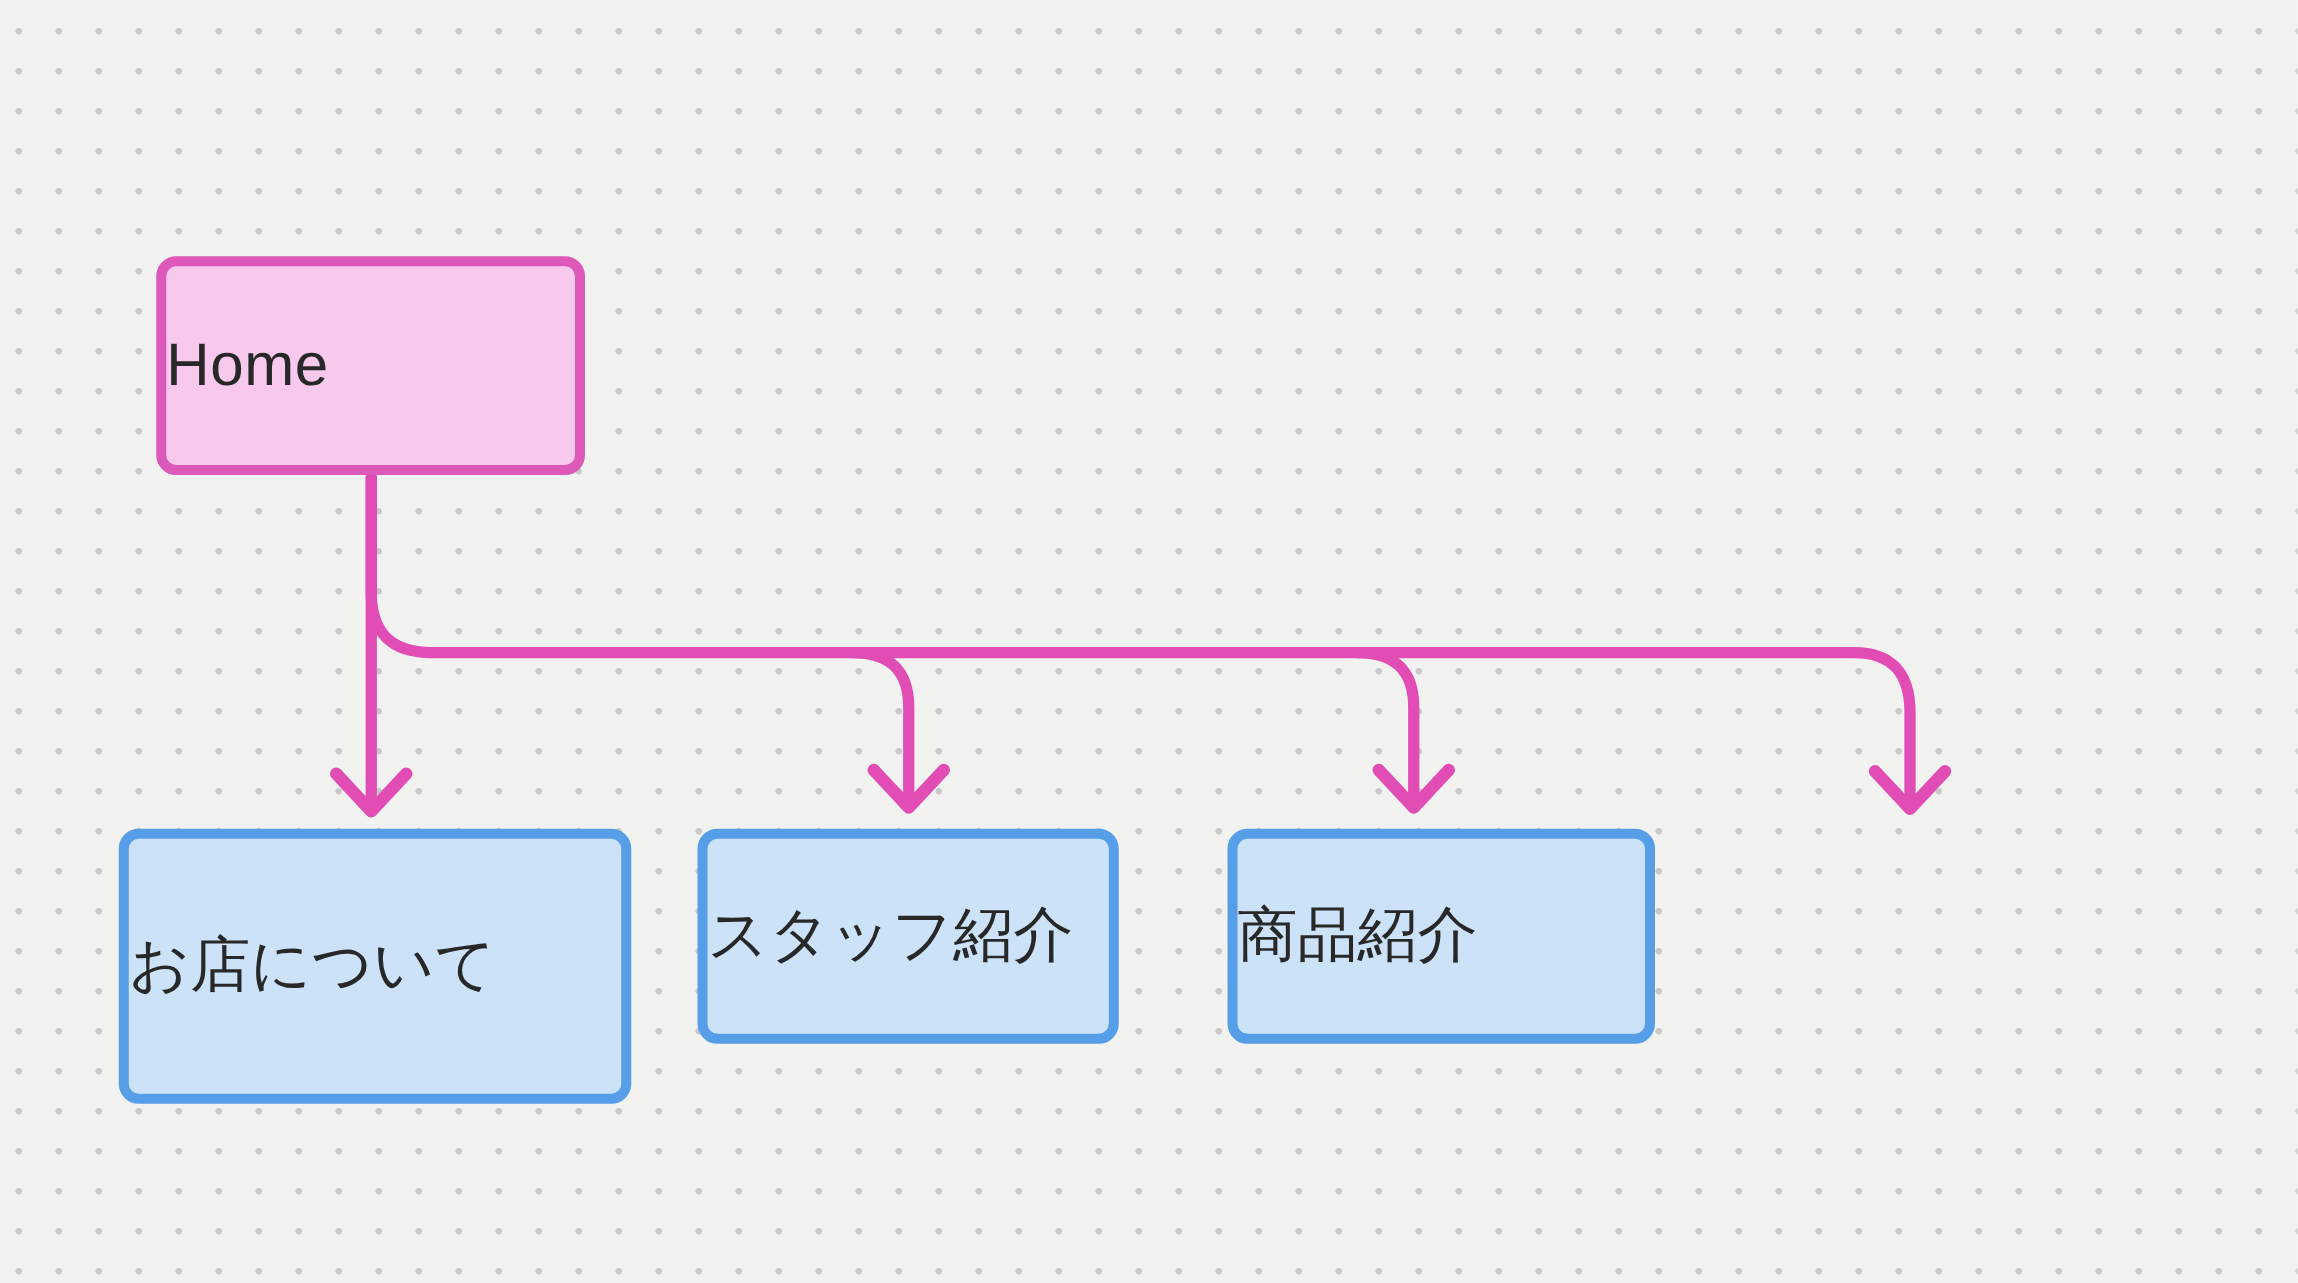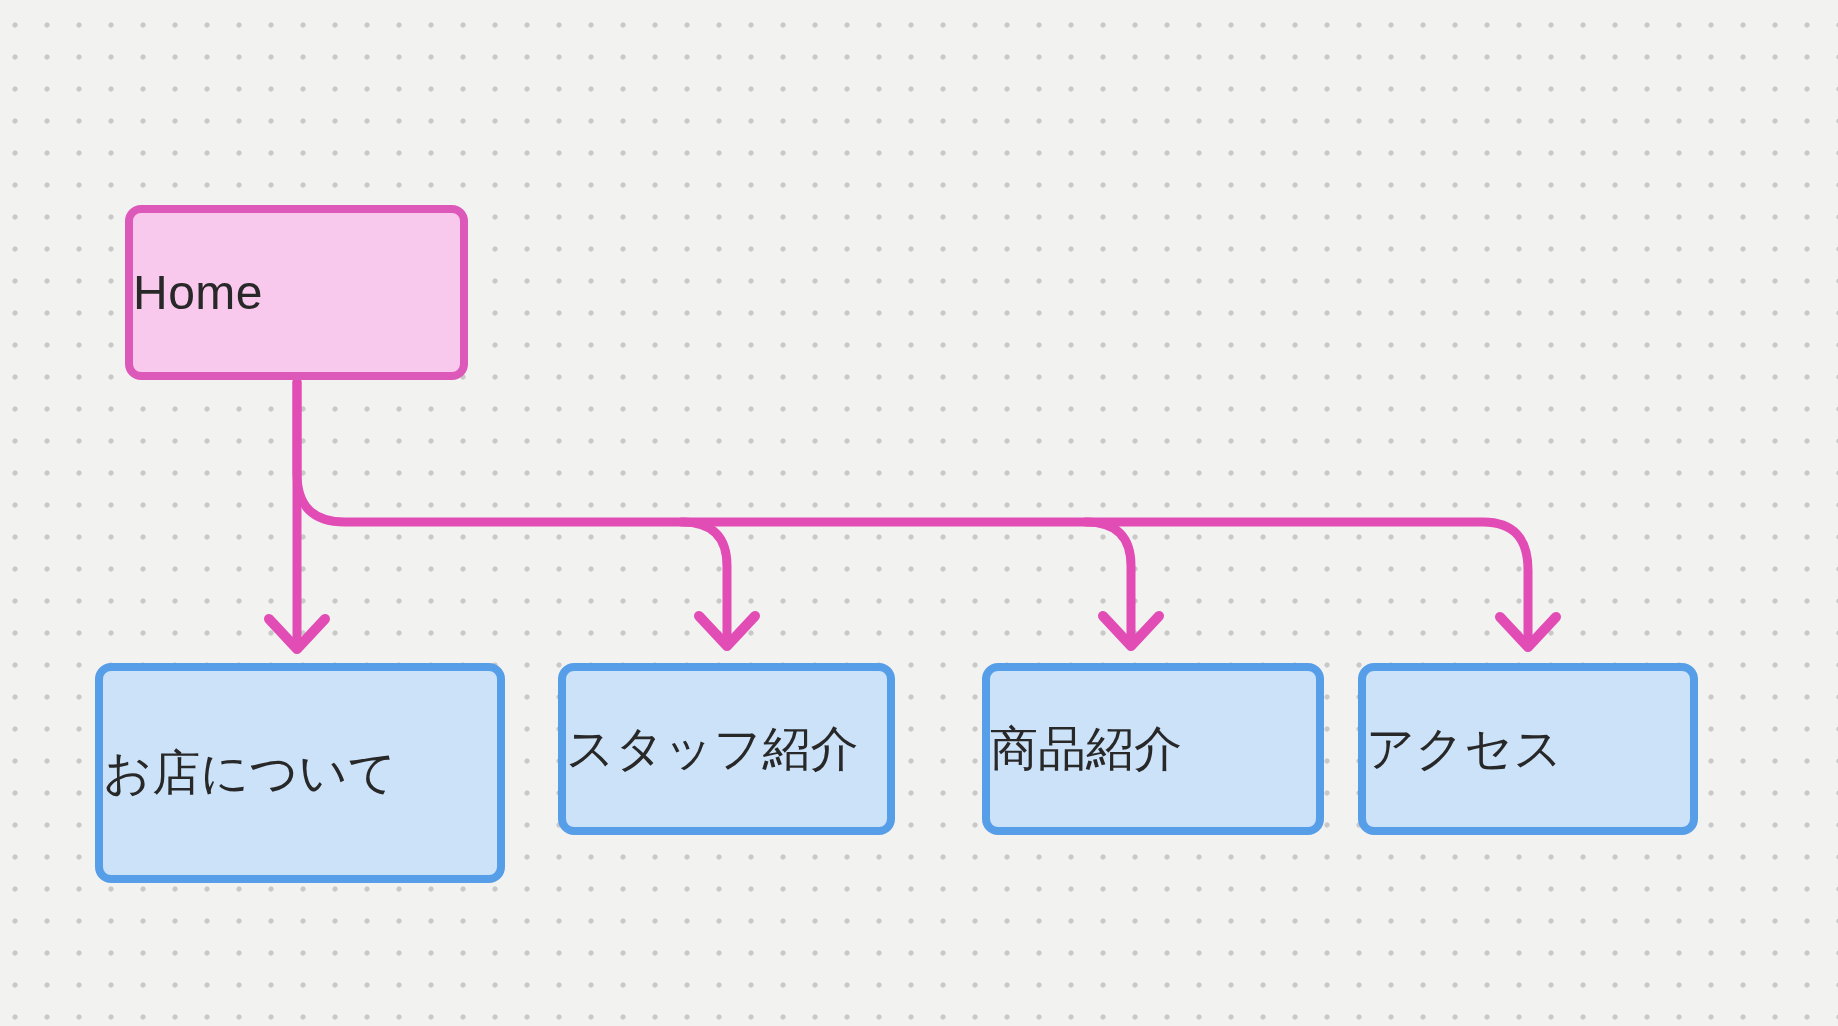--- a/index.html
+++ b/index.html
@@ -104,17 +104,14 @@
   </div>
 
   <div id="node-staff" class="node node-child" style="background-color: rgb(203, 226, 249); border-color: rgb(87, 158, 233);">
     <span class="node-label">スタッフ紹介</span>
   </div>
 
   <div id="node-products" class="node node-child" style="background-color: rgb(203, 226, 249); border-color: rgb(87, 158, 233);">
     <span class="node-label">商品紹介</span>
   </div>
 
-  <div id="node-access" class="node node-child" style="background-color: rgb(203, 226, 249); border-color: rgb(87, 158, 233);">
-    <span class="node-label">アクセス</span>
-  </div>
 
 </div>
 
 </body></html>

